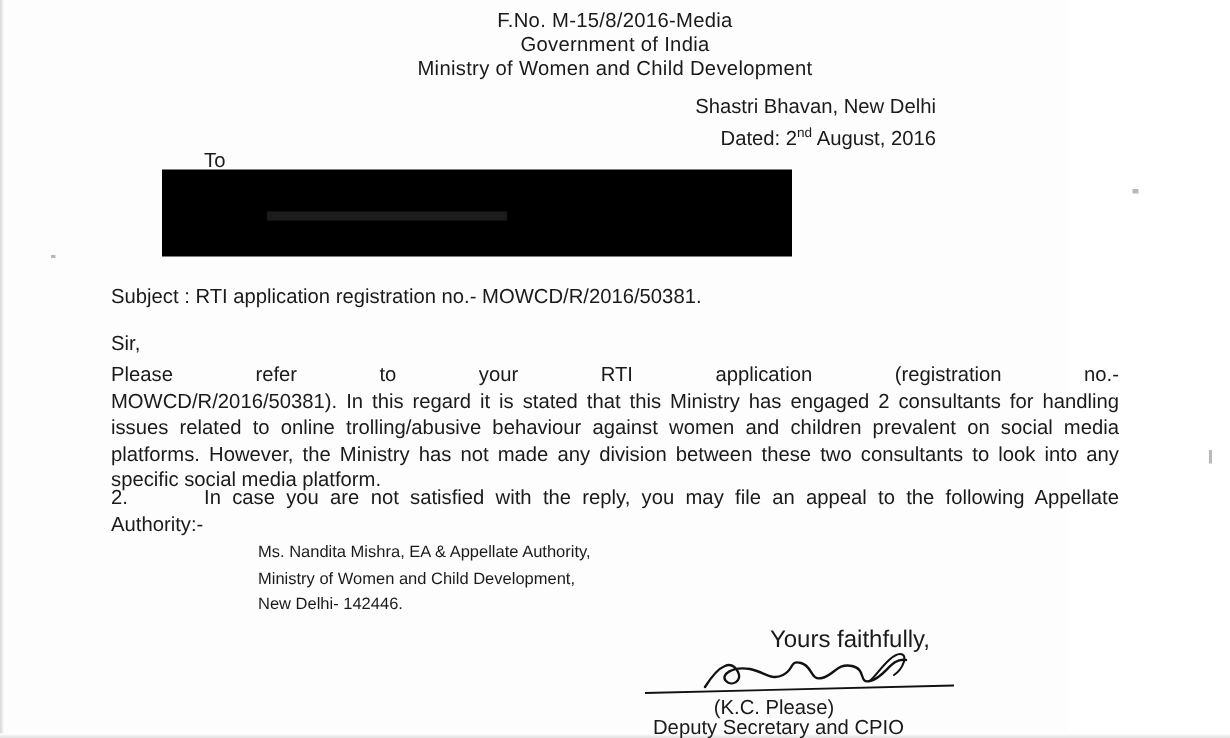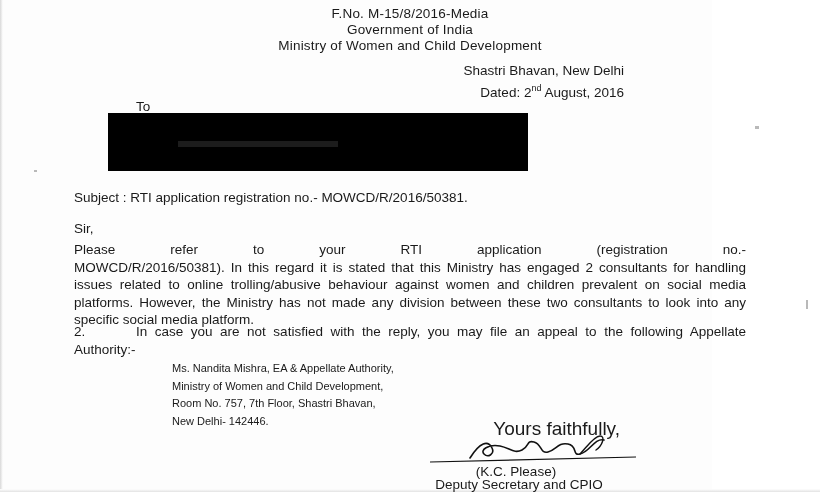--- a/index.html
+++ b/index.html
@@ -126,21 +126,21 @@
     left: 172px;
     top: 360px;
     font-size: 11px;
     line-height: 17.5px;
   }
 
   .yours {
     position: absolute;
     right: 92px;
     top: 418px;
-    font-size: 19px;
+    font-size: 16px;
     margin-left: 36px;
   }
 
   .sign-wrap {
     position: absolute;
     right: 60px;
     top: 432px;
     width: 230px;
     height: 34px;
   }
@@ -196,21 +196,20 @@
     <span class="first-line">Please refer to your RTI application (registration no.-</span><span>MOWCD/R/2016/50381). In this regard it is stated that this Ministry has engaged 2 consultants for handling issues related to online trolling/abusive behaviour against women and children prevalent on social media platforms. However, the Ministry has not made any division between these two consultants to look into any specific social media platform.</span>
   </div>
 
   <div class="para para-2">
     <span class="num">2.</span><span>In case you are not satisfied with the reply, you may file an appeal to the following Appellate Authority:-</span>
   </div>
 
   <div class="address-block">
     <div>Ms. Nandita Mishra, EA &amp; Appellate Authority,</div>
     <div>Ministry of Women and Child Development,</div>
-    <div>Room No. 757, 7th Floor, Shastri Bhavan,</div>
     <div>New Delhi- 142446.</div>
   </div>
 
   <div class="yours">Yours faithfully,</div>
 
   <div class="sign-wrap">
     <svg width="230" height="34" viewBox="0 0 230 34">
       <path d="M8 30 L214 25" stroke="#111" stroke-width="1.2" fill="none"></path>
       <path d="M48 26 C58 10, 66 8, 70 16 C73 22, 66 26, 62 22 C58 18, 66 12, 78 14 C88 16, 92 22, 100 18 C108 14, 104 8, 112 10 C120 12, 118 22, 126 20 C134 18, 136 10, 146 12 C156 14, 150 24, 158 22 C168 20, 172 6, 182 8" stroke="#111" stroke-width="1.6" fill="none" stroke-linecap="round"></path>
       <path d="M158 22 C164 16, 172 4, 178 4 C184 4, 180 14, 174 18" stroke="#111" stroke-width="1.4" fill="none" stroke-linecap="round"></path>

